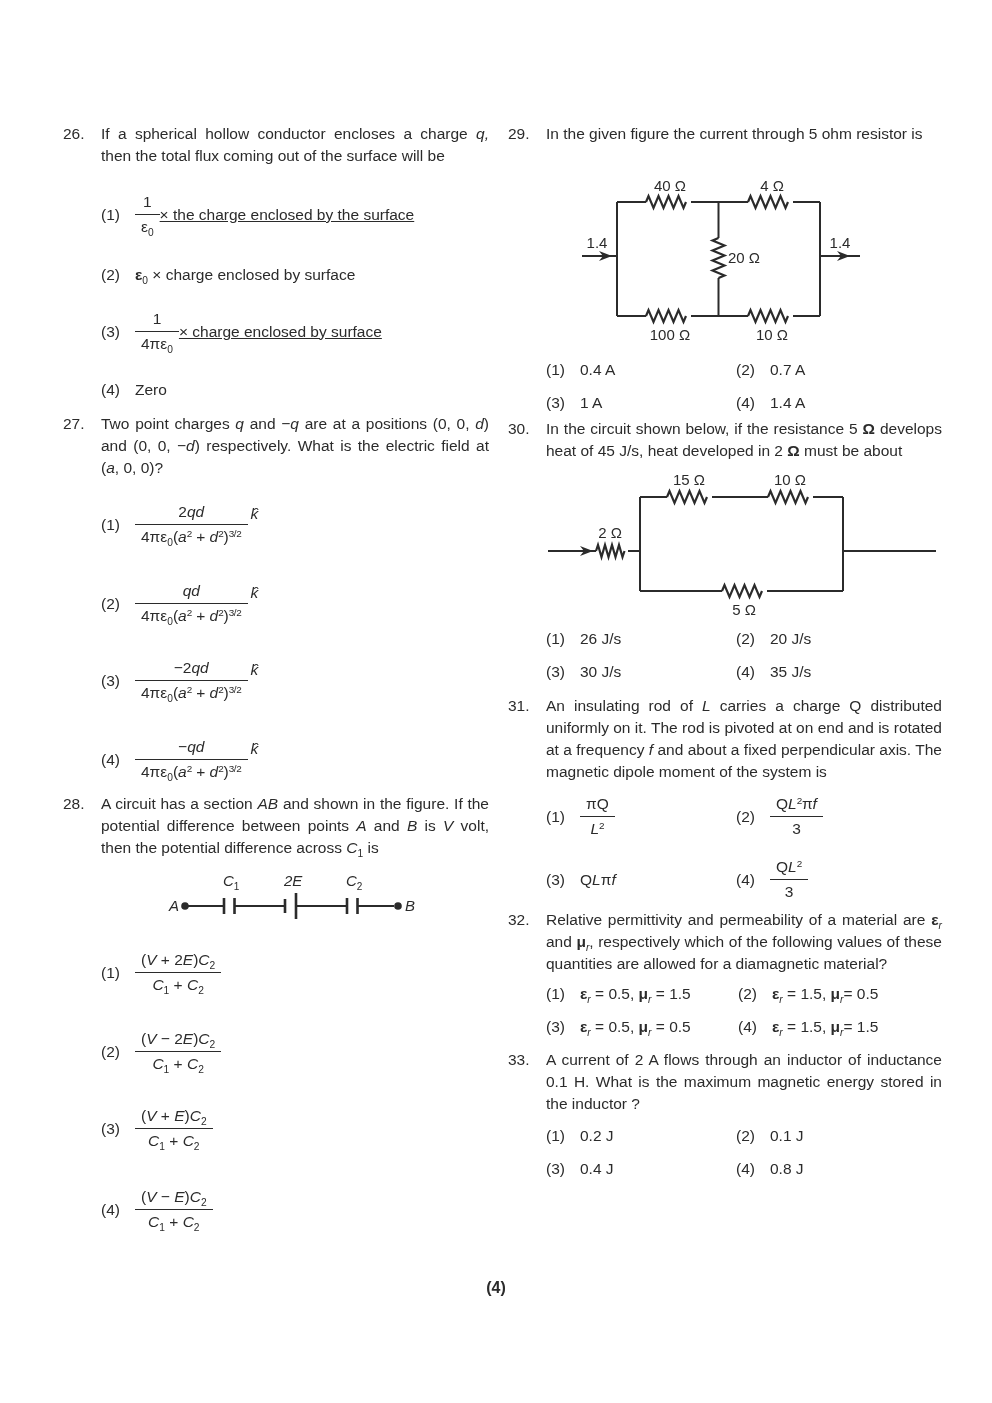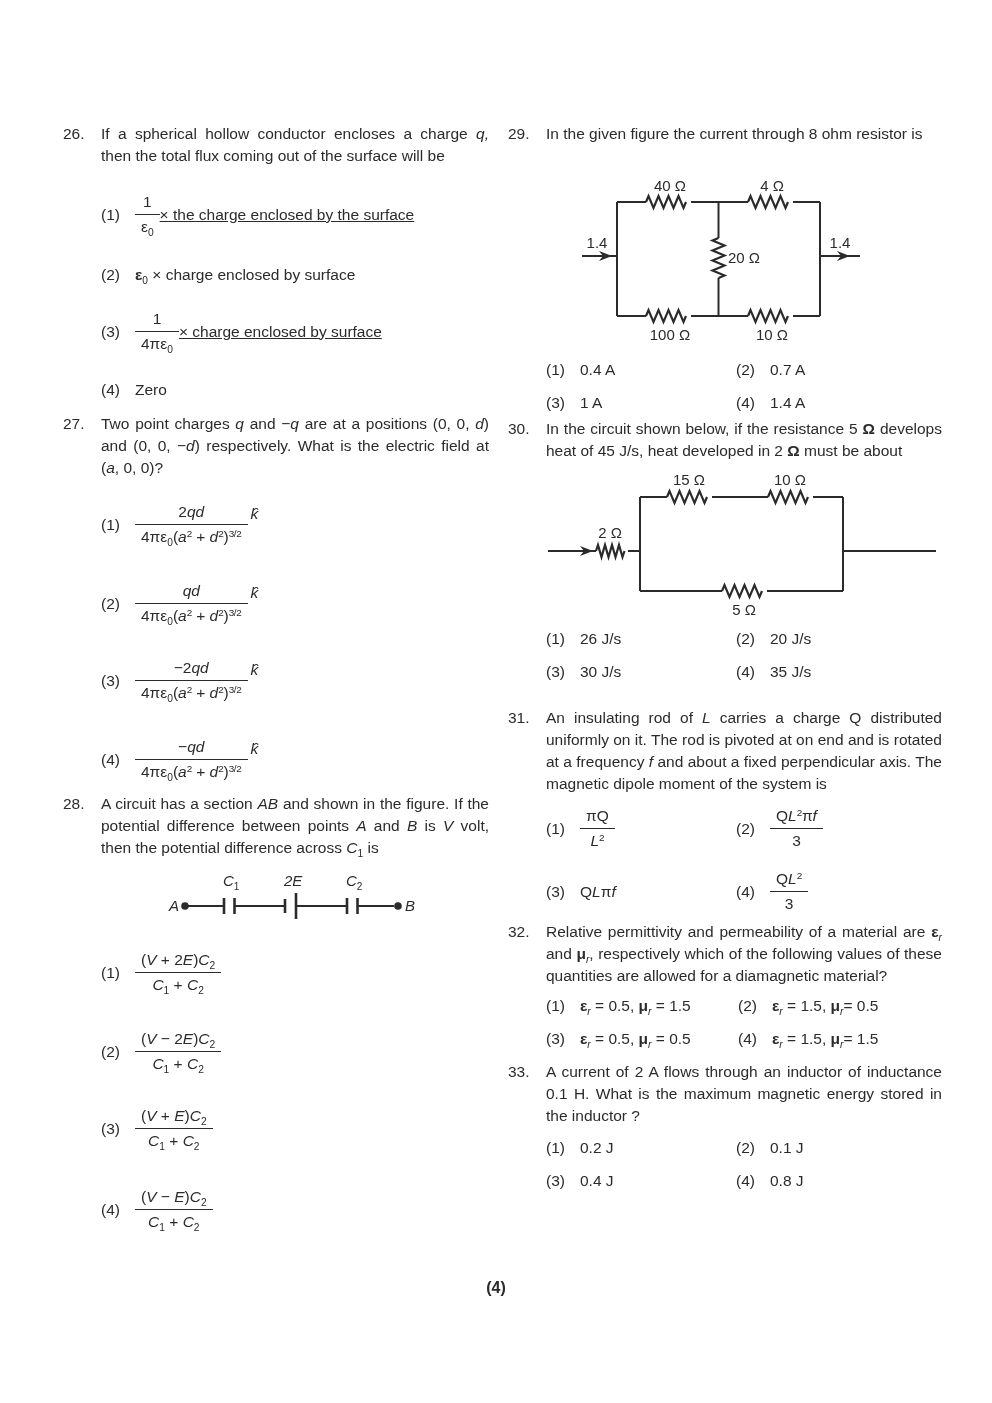--- a/index.html
+++ b/index.html
@@ -179,21 +179,21 @@
       </div>
     </div>
   </div>
 </div>
 
 <div class="col" id="col-right">
 
   <div class="q">
     <div class="qnum">29.</div>
     <div class="qbody">
-      <div class="stem"><span>In the given figure the current through 8 ohm resistor is</span></div>
+      <div class="stem"><span>In the given figure the current through 5 ohm resistor is</span></div>
       <svg class="fig" style="margin:26px 0 0 24px" width="340" height="176" viewBox="0 0 340 176">
         <g stroke="#2b2b2b" stroke-width="2" fill="none">
           <path d="M47 31 H76"></path>
             <path d="M121 31 H178"></path>
             <path d="M223 31 H250"></path>
           <path d="M47 145 H76"></path>
             <path d="M121 145 H178"></path>
             <path d="M223 145 H250"></path>
           <path d="M47 31 V145"></path>
             <path d="M250 31 V145"></path>
@@ -283,21 +283,21 @@
           <span>30 J/s</span>
         </div>
         <div class="gopt">
           <span class="optlabel">(4)</span>
           <span>35 J/s</span>
         </div>
       </div>
     </div>
   </div>
 
-  <div class="q" style="margin-top:24px">
+  <div class="q" style="margin-top:12px">
     <div class="qnum">31.</div>
     <div class="qbody">
       <div class="stem"><span>An insulating rod of </span><span class="it">L</span><span> carries a charge Q distributed uniformly on it. The rod is pivoted at on end and is rotated at a frequency </span><span class="it">f</span><span> and about a fixed perpendicular axis. The magnetic dipole moment of the system is</span></div>
       <div class="optgrid tall" style="margin-top:10px">
         <div class="gopt">
           <span class="optlabel">(1)</span>
           <span class="frac">
             <span class="fnum"><span>πQ</span></span>
             <span class="fden"><span class="it">L</span><sup>2</sup></span>
           </span>

